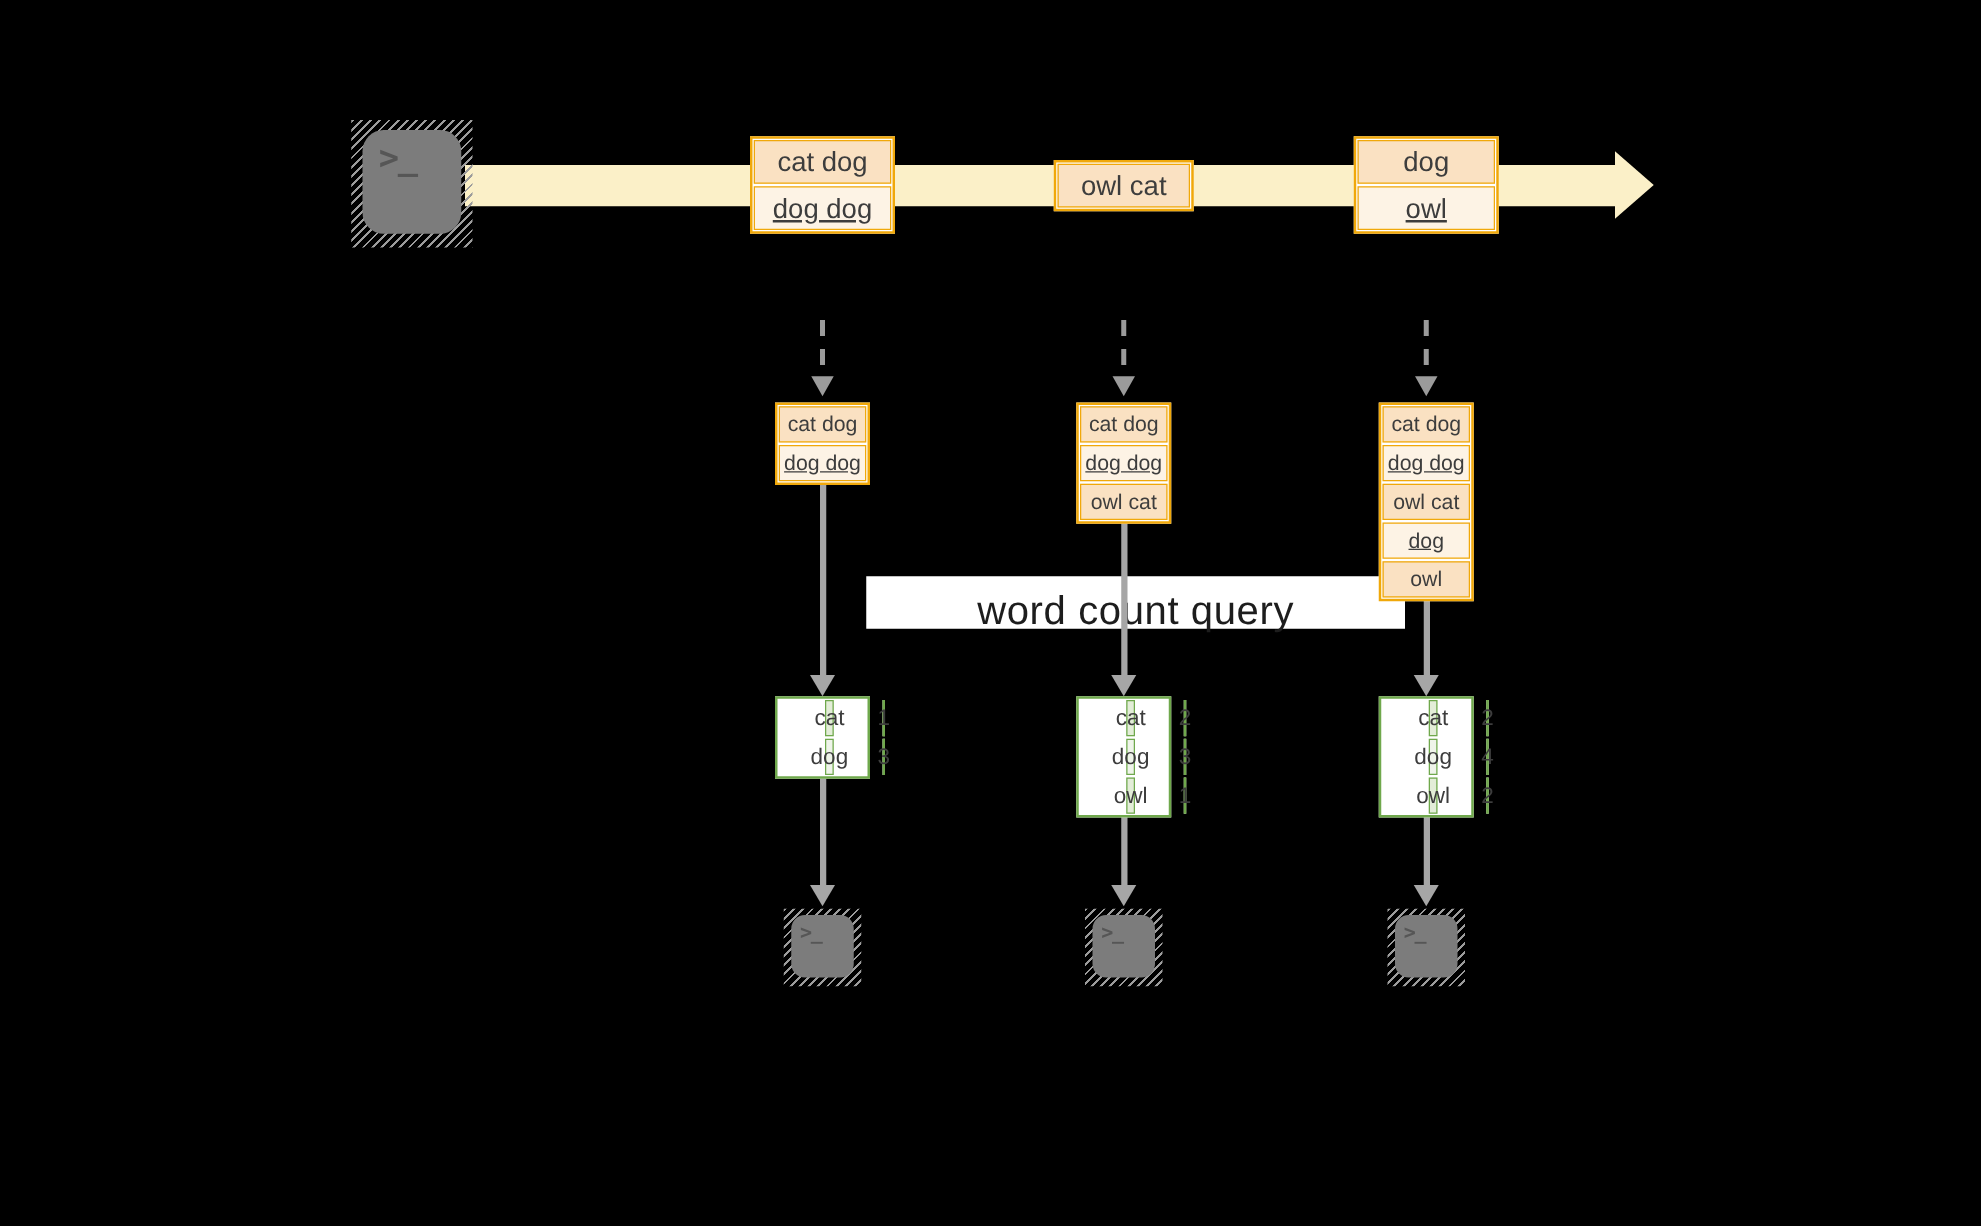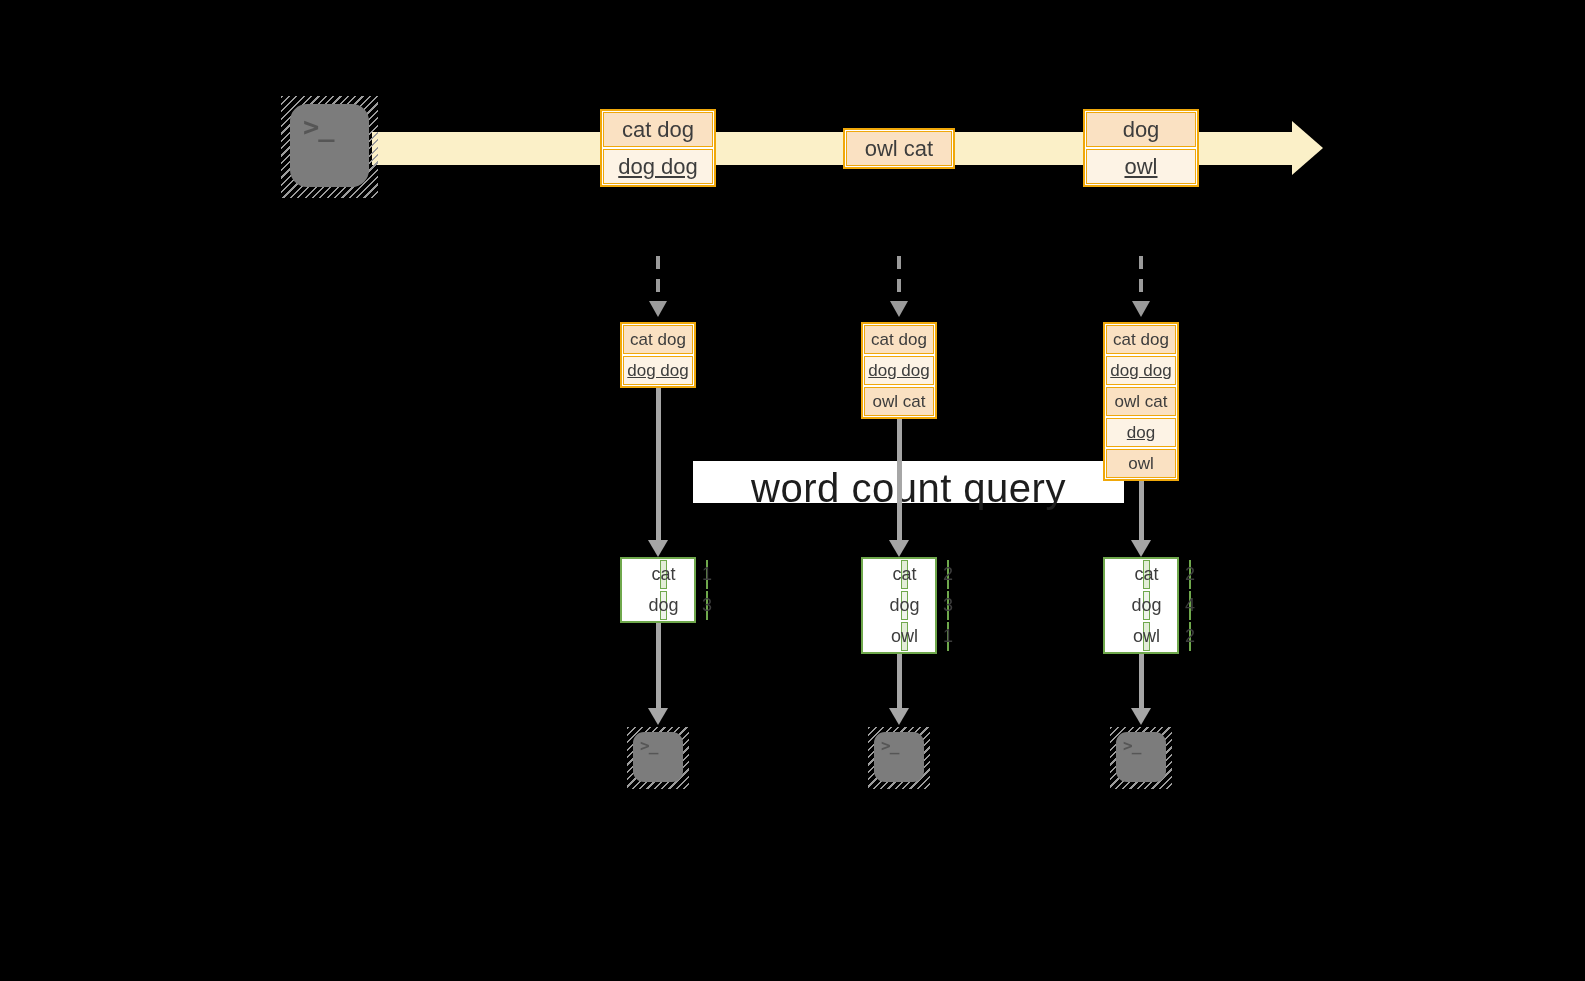--- a/index.html
+++ b/index.html
@@ -85,21 +85,21 @@
     position:absolute;width:0;height:0;
     border-left:10px solid transparent;border-right:10px solid transparent;
     border-top:17px solid var(--arrow-gray);
   }
 
   
   .query-band{
     position:absolute;left:693px;top:461px;width:431px;height:42px;
     background:#fff;display:flex;align-items:center;justify-content:center;
   }
-  .query-band span{font-size:40px;color:#1D1D1D;letter-spacing:0.5px;margin-top:12px;}
+  .query-band span{font-size:32px;color:#1D1D1D;letter-spacing:0.5px;margin-top:12px;}
 
   
   .gtable{
     position:absolute;top:557px;width:76px;
     background:#fff;border:2px solid var(--green);
     padding:1px;display:grid;grid-template-columns:44px 24px;gap:2px;
   }
   .gcell{
     border:1px solid var(--green);height:29px;
     display:flex;align-items:center;justify-content:center;

